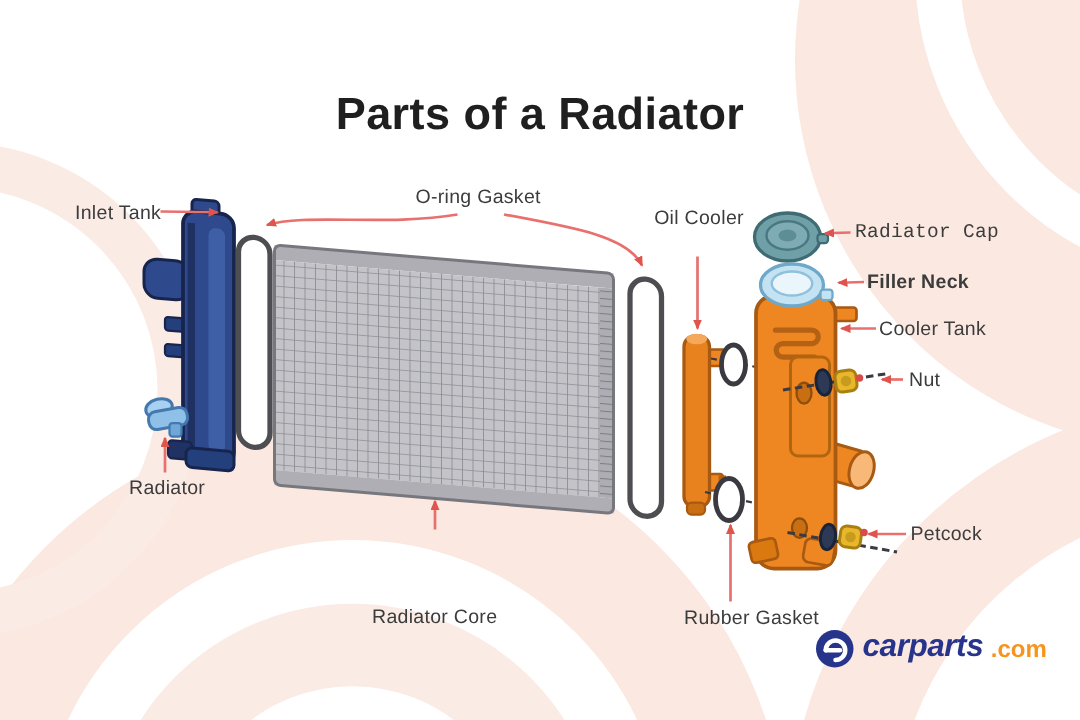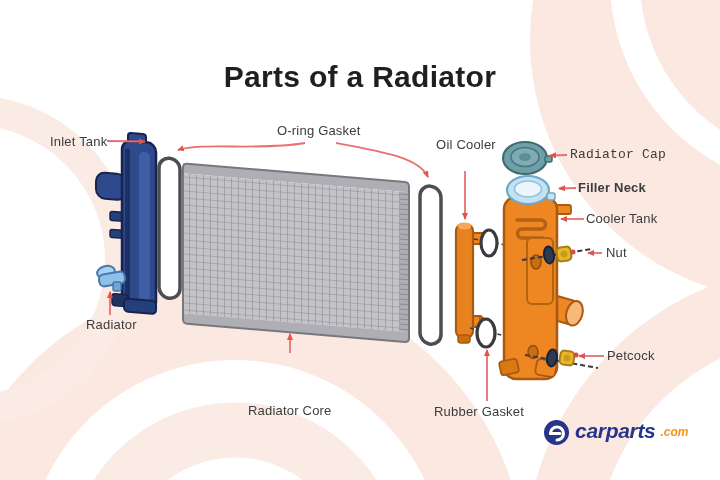--- a/index.html
+++ b/index.html
@@ -6,21 +6,21 @@
   .stage{position:relative;width:720px;height:480px;background:#ffffff;overflow:hidden;
          font-family:"Liberation Sans",sans-serif;}
   svg.art{position:absolute;left:0;top:0;}
   .title{position:absolute;top:60px;left:0;width:720px;text-align:center;
          font-size:30px;font-weight:700;color:#1f1f1f;letter-spacing:.3px;}
   .lbl{position:absolute;color:#3c3c3c;font-size:13px;font-weight:500;
        letter-spacing:.2px;white-space:nowrap;line-height:16px;}
   .lbl.center{text-align:center;}
   .logo{position:absolute;left:543px;top:419px;display:flex;align-items:flex-start;gap:5px;}
   .logo-text{font-size:21px;font-weight:700;font-style:italic;color:#27348B;letter-spacing:-.3px;}
-  .logo-tld{font-size:12px;font-weight:700;font-style:italic;color:#F7941D;padding-top:6px;}
+  .logo-tld{font-size:16px;font-weight:700;color:#F7941D;padding-top:6px;}
 </style>
 </head>
 <body>
 
 <div class="stage">
 
   <svg class="art" width="720" height="480" viewBox="0 0 720 480">
     <defs>
       <pattern id="mesh" width="7" height="7" patternUnits="userSpaceOnUse">
         <rect width="7" height="7" fill="#c3c3c8"></rect>
@@ -156,21 +156,21 @@
   <div class="lbl" style="left:50px;top:134px;">Inlet Tank</div>
   <div class="lbl" style="left:277px;top:123px;">O-ring Gasket</div>
   <div class="lbl center" style="left:420px;top:137px;width:92px;">
     <div>Oil Cooler</div>
   </div>
   <div class="lbl" style="left:570px;top:147px;font-family:Liberation Mono, monospace;">Radiator Cap</div>
   <div class="lbl" style="left:578px;top:180px;font-weight:bold;">Filler Neck</div>
   <div class="lbl" style="left:586px;top:211px;">Cooler Tank</div>
   <div class="lbl" style="left:606px;top:245px;">Nut</div>
   <div class="lbl" style="left:607px;top:348px;">Petcock</div>
-  <div class="lbl" style="left:434px;top:404px;">Rubber Gasket</div>
+  <div class="lbl" style="left:456px;top:404px;">Rubber Gasket</div>
   <div class="lbl" style="left:248px;top:355px;margin-top:48px;">Radiator Core</div>
   <div class="lbl" style="left:86px;top:317px;">Radiator</div>
 
   <div class="logo">
     <svg width="27" height="27" viewBox="0 0 27 27">
       <circle cx="13.5" cy="13.5" r="12.5" fill="#27348B"></circle>
       <path d="M7.5 14.5 a6.5 6.5 0 1 1 6.5 6.5" stroke="#ffffff" stroke-width="3" fill="none" stroke-linecap="round"></path>
       <path d="M7.5 14.5 L17 14.5" stroke="#ffffff" stroke-width="3" stroke-linecap="round"></path>
     </svg>
     <span class="logo-text">carparts</span>

